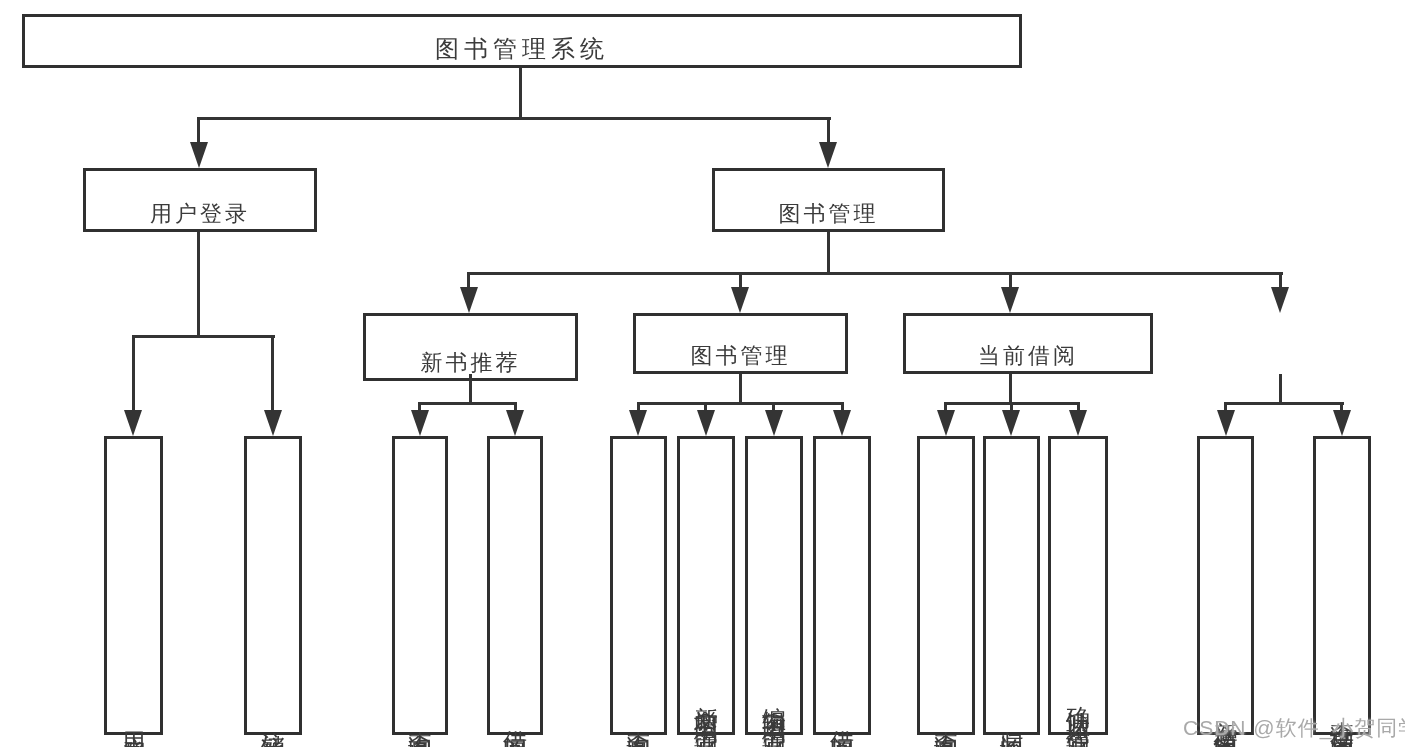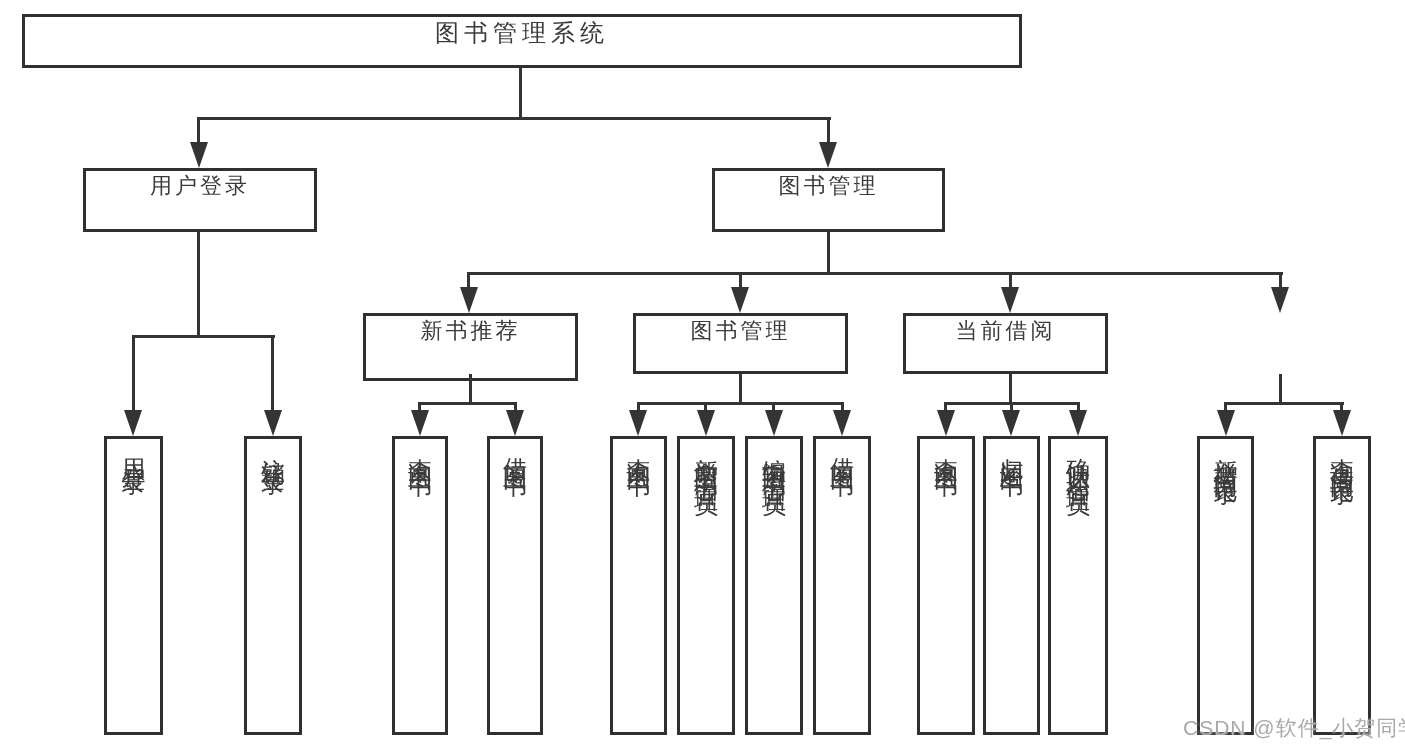--- a/index.html
+++ b/index.html
@@ -5,21 +5,21 @@
   html,body { margin:0; padding:0; background:#ffffff; }
   #stage {
     position:relative; width:1405px; height:747px;
     background:#ffffff; overflow:hidden;
     font-family:"Liberation Sans","DejaVu Sans",sans-serif;
     color:#3b3b3b;
   }
   .node {
     position:absolute; box-sizing:border-box;
     background:#ffffff; border:3px solid #303030;
-    display:flex; align-items:flex-start; justify-content:center;
+    display:flex; align-items:flex-end; justify-content:center;
   }
   .hlabel { font-size:22px; letter-spacing:3px; white-space:nowrap; }
   .root-label { font-size:24px; letter-spacing:5px; }
   .vnode span {
     writing-mode:vertical-rl; text-orientation:mixed;
     font-size:24px; letter-spacing:5px; line-height:1;
     white-space:nowrap;
   }
   .hline { position:absolute; height:3px; background:#343434; }
   .vline { position:absolute; width:3px; background:#343434; }
@@ -75,21 +75,21 @@
   <div class="arrow" style="left:1001px; top:287px;"></div>
   <div class="vline" style="left:1279px; top:272px; height:18px;"></div>
   <div class="arrow" style="left:1271px; top:287px;"></div>
 
   <div class="node" style="left:363px; top:313px; width:215px; height:68px;">
     <span class="hlabel">新书推荐</span>
   </div>
   <div class="node" style="left:633px; top:313px; width:215px; height:61px;">
     <span class="hlabel">图书管理</span>
   </div>
-  <div class="node" style="left:903px; top:313px; width:205px; height:61px;">
+  <div class="node" style="left:903px; top:313px; width:250px; height:61px;">
     <span class="hlabel">当前借阅</span>
   </div>
 
   <div class="vline" style="left:469px; top:374px; height:31px;"></div>
   <div class="hline" style="left:418px; top:402px; width:99px;"></div>
   <div class="vline" style="left:418px; top:402px; height:14px;"></div>
   <div class="arrow" style="left:411px; top:410px;"></div>
   <div class="vline" style="left:514px; top:402px; height:14px;"></div>
   <div class="arrow" style="left:506px; top:410px;"></div>
 

